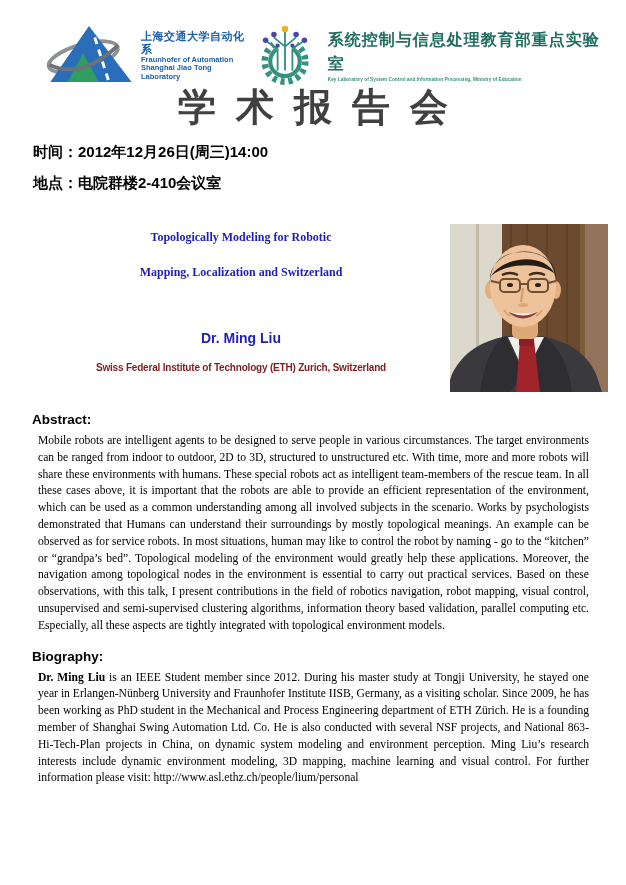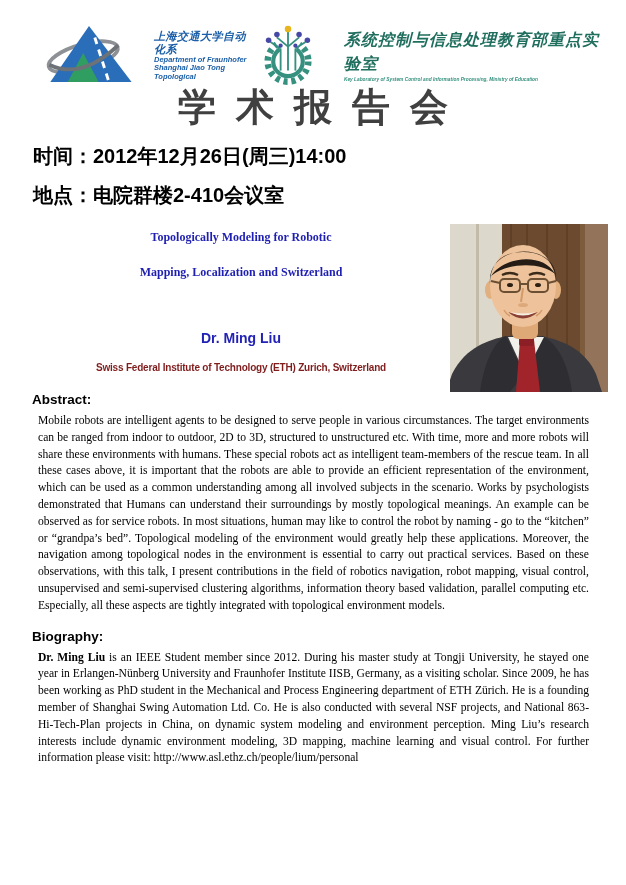--- a/index.html
+++ b/index.html
@@ -6,53 +6,53 @@
   .page{
     position:relative;
     width:626px;height:885px;
     margin:0 auto;
     background:#ffffff;
     font-family:"Liberation Serif",serif;
     overflow:hidden;
   }
   
   .header{position:absolute;top:22px;left:44px;right:22px;display:flex;justify-content:space-between;}
-  .logo{display:flex;align-items:center;gap:20px;font-style:italic;}
+  .logo{display:flex;align-items:center;gap:7px;}
   .logo-left-text{color:#1c5fa8;font-family:"Liberation Sans",sans-serif;font-weight:bold;line-height:1.15;}
   .logo-left-text .cn{font-size:11px;letter-spacing:.5px;}
   .logo-left-text .en{font-size:7.5px;}
   .logo-right-text{font-family:"Liberation Sans",sans-serif;font-weight:bold;line-height:1.5;}
   .logo-right-text .cn{color:#1f6e5e;font-size:16px;letter-spacing:1px;}
   .logo-right-text .en{color:#35907f;font-size:4.8px;font-weight:bold;}
   
   .banner{
     position:absolute;top:82px;left:0;width:100%;
     text-align:center;
     font-size:38px;font-weight:bold;color:#404040;
     letter-spacing:20px;padding-left:20px;box-sizing:border-box;
     font-family:"DejaVu Serif",serif;
   }
   
-  .meta{position:absolute;top:143px;left:33px;font-family:"Liberation Sans",sans-serif;font-weight:bold;font-size:20px;color:#000;}
+  .meta{position:absolute;top:143px;left:33px;font-family:"Liberation Sans",sans-serif;font-weight:bold;font-size:15px;color:#000;}
   .meta .line{margin:0 0 12px 0;}
   
   .talk-info{position:absolute;top:204px;left:32px;width:418px;text-align:center;}
   .talk-title{
     color:#1f1fb2;font-weight:bold;font-size:12px;
     font-family:"Liberation Serif",serif;
     margin:0;
   }
   .talk-title.l1{margin-top:26px;}
   .talk-title.l2{margin-top:20px;}
   .speaker{color:#2222b6;font-family:"Liberation Sans",sans-serif;font-weight:bold;font-size:14px;margin:50px 0 0 0;}
   .affiliation{color:#7f1d1d;font-family:"Liberation Sans",sans-serif;font-weight:bold;font-size:10px;letter-spacing:-0.2px;margin:16px 0 0 0;white-space:nowrap;}
   
   .photo{position:absolute;left:450px;top:224px;width:158px;height:168px;overflow:hidden;}
   
-  .content{position:absolute;top:392px;left:32px;width:563px;color:#000;}
+  .content{position:absolute;top:412px;left:32px;width:563px;color:#000;}
   .content h3{
     font-family:"Liberation Sans",sans-serif;font-size:13.5px;font-weight:bold;
     margin:0 0 3px 0;
   }
   .content h3.bio{margin-top:14px;}
   .content p{
     margin:6px;
     font-size:11.6px;line-height:16.8px;
     text-align:justify;
     font-family:"Liberation Serif",serif;
@@ -70,22 +70,22 @@
         <svg width="90" height="60" viewBox="0 0 92 62">
           <ellipse cx="40" cy="34" rx="37" ry="13" fill="none" stroke="#8d9196" stroke-width="4" transform="rotate(-16 40 34)"></ellipse>
           <polygon points="46,2 90,60 6,60" fill="#2a6db8"></polygon>
           <line x1="52" y1="14" x2="66" y2="58" stroke="#ffffff" stroke-width="3" stroke-dasharray="7 6"></line>
           <polygon points="24,60 40,30 56,60" fill="#2f9e60"></polygon>
           <path d="M5,42 Q38,58 76,22" stroke="#6d7277" stroke-width="4" fill="none"></path>
         </svg>
       </span>
       <div class="logo-left-text">
         <div class="cn">上海交通大学自动化系</div>
-        <div class="en">Department of Fraunhofer</div>
-        <div class="en">Shanghai Jiao Tong Topological</div>
+        <div class="en">Fraunhofer of Automation</div>
+        <div class="en">Shanghai Jiao Tong Laboratory</div>
       </div>
     </div>
 
     <div class="logo">
       <span>
         <svg width="72" height="64" viewBox="0 0 78 68">
           <circle cx="39" cy="42" r="22" fill="none" stroke="#35907f" stroke-width="7" stroke-dasharray="4.5 4.2"></circle>
           <circle cx="39" cy="42" r="16" fill="none" stroke="#35907f" stroke-width="4.5"></circle>
           <polygon points="39,42 12,2 66,2" fill="#ffffff"></polygon>
           <g stroke="#35907f" stroke-width="2" fill="none">

